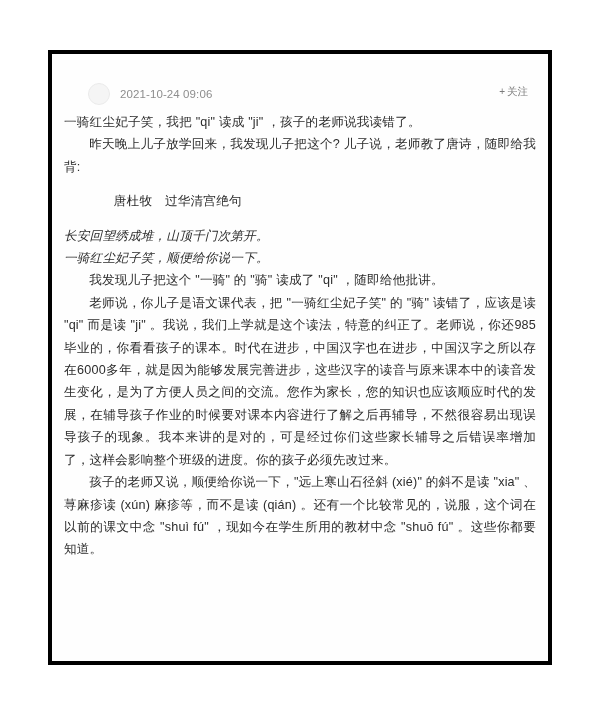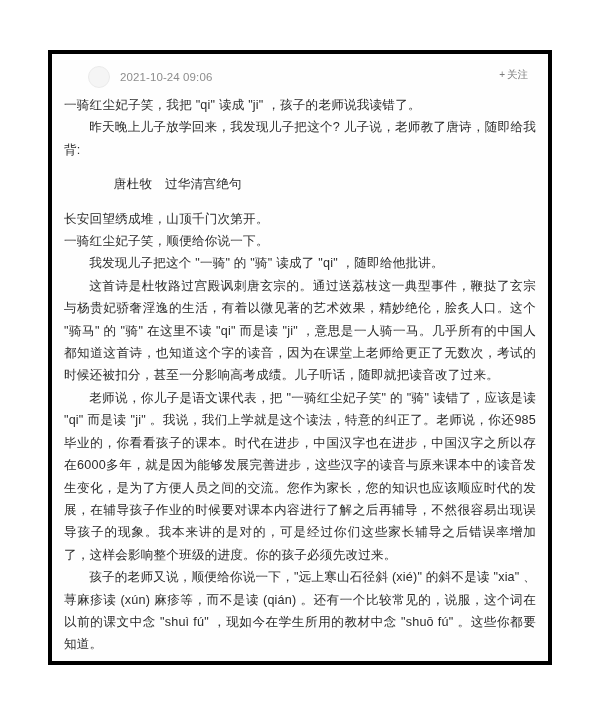--- a/index.html
+++ b/index.html
@@ -33,21 +33,21 @@
     border: 4px solid #000000;
     background: #ffffff;
     overflow: hidden;
   }
 
   #post-inner {
     position: relative;
     width: 100%;
     height: 100%;
     box-sizing: border-box;
-    padding: 6px 12px 4px 12px;
+    padding: 23px 12px 4px 12px;
     background: #fefefe;
   }
 
   
   #post-header {
     position: relative;
     height: 34px;
     display: flex;
     align-items: center;
   }
@@ -101,20 +101,21 @@
   .para {
     margin: 0;
     text-indent: 2em;
   }
   .para.noindent {
     text-indent: 0;
   }
   .poem-line {
     margin: 0;
     text-indent: 0;
+    font-style: italic;
   }
   .poem-title {
     margin: 12px;
     text-indent: 3em;
   }
 </style>
 </head>
 <body>
 
 <div id="canvas">
@@ -132,21 +133,20 @@
         </div>
       </div>
 
       <div id="post-body">
         <p class="para noindent">一骑红尘妃子笑，我把 "qi" 读成 "ji" ，孩子的老师说我读错了。</p>
         <p class="para">昨天晚上儿子放学回来，我发现儿子把这个? 儿子说，老师教了唐诗，随即给我背:</p>
         <p class="poem-title">唐杜牧　过华清宫绝句</p>
         <p class="poem-line">长安回望绣成堆，山顶千门次第开。</p>
         <p class="poem-line">一骑红尘妃子笑，顺便给你说一下。</p>
         <p class="para">我发现儿子把这个 "一骑" 的 "骑" 读成了 "qi" ，随即给他批讲。</p>
-        <p class="para">这首诗是杜牧路过宫殿讽刺唐玄宗的。通过送荔枝这一典型事件，鞭挞了玄宗与杨贵妃骄奢淫逸的生活，有着以微见著的艺术效果，精妙绝伦，脍炙人口。这个 "骑马" 的 "骑" 在这里不读 "qi" 而是读 "ji" ，意思是一人骑一马。几乎所有的中国人都知道这首诗，也知道这个字的读音，因为在课堂上老师给更正了无数次，考试的时候还被扣分，甚至一分影响高考成绩。儿子听话，随即就把读音改了过来。</p>
         <p class="para">老师说，你儿子是语文课代表，把 "一骑红尘妃子笑" 的 "骑" 读错了，应该是读 "qi" 而是读 "ji" 。我说，我们上学就是这个读法，特意的纠正了。老师说，你还985毕业的，你看看孩子的课本。时代在进步，中国汉字也在进步，中国汉字之所以存在6000多年，就是因为能够发展完善进步，这些汉字的读音与原来课本中的读音发生变化，是为了方便人员之间的交流。您作为家长，您的知识也应该顺应时代的发展，在辅导孩子作业的时候要对课本内容进行了解之后再辅导，不然很容易出现误导孩子的现象。我本来讲的是对的，可是经过你们这些家长辅导之后错误率增加了，这样会影响整个班级的进度。你的孩子必须先改过来。</p>
         <p class="para">孩子的老师又说，顺便给你说一下，"远上寒山石径斜 (xié)" 的斜不是读 "xia" 、荨麻疹读 (xún) 麻疹等，而不是读 (qián) 。还有一个比较常见的，说服，这个词在以前的课文中念 "shuì fú" ，现如今在学生所用的教材中念 "shuō fú" 。这些你都要知道。</p>
 
       </div>
 
     </div>
   </div>
 
 </div>
 

